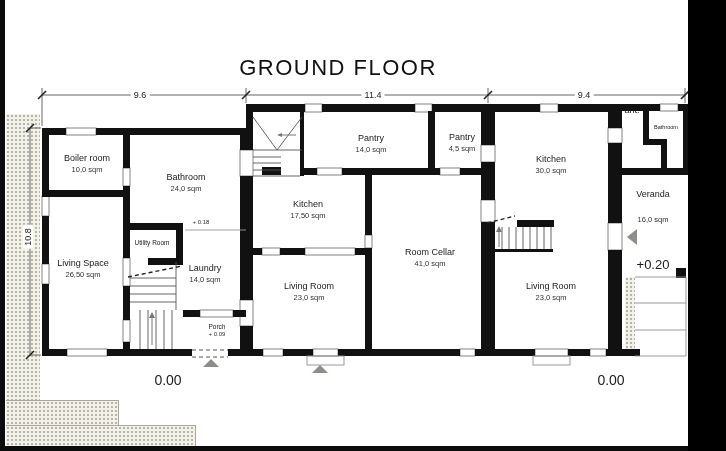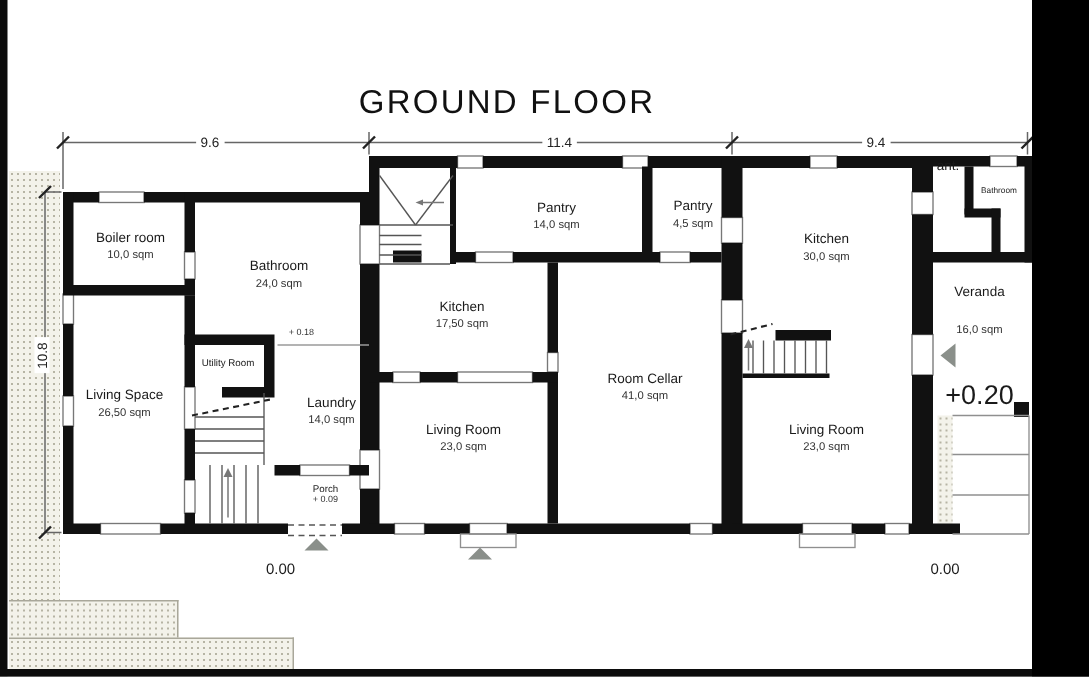--- a/index.html
+++ b/index.html
@@ -11,22 +11,22 @@
            background-size:4px 4px;}
   .stipple.stepped{border-top:1px solid #a9a79a;border-right:1px solid #a9a79a;}
   svg{position:absolute;left:0;top:0;}
   .lbl{position:absolute;transform:translate(-50%,-50%);text-align:center;
        display:flex;flex-direction:column;line-height:1.3;white-space:nowrap;}
   .rname{font-size:9px;}
   .rarea{font-size:7.5px;color:#333;}
   .tiny .rname{font-size:6.5px;}
   .tiny .rarea{font-size:6px;}
   .micro{font-size:5.5px;}
-  .lvl-big{position:absolute;transform:translate(-50%,-50%);font-size:10px;white-space:nowrap;margin-left:19px;}
-  .lvl-mid{position:absolute;transform:translate(-50%,-50%);font-size:18px;white-space:nowrap;}
+  .lvl-big{position:absolute;transform:translate(-50%,-50%);font-size:14px;white-space:nowrap;}
+  .lvl-mid{position:absolute;transform:translate(-50%,-50%);font-size:13px;white-space:nowrap;}
   .lvl-sm{position:absolute;transform:translate(-50%,-50%);font-size:6px;color:#333;white-space:nowrap;}
   .dim{position:absolute;transform:translate(-50%,-50%);font-size:9px;background:#fff;
        padding:0 3px;white-space:nowrap;color:#222;}
   .dim.vert-l{transform:translate(-50%,-50%) rotate(-90deg);}
   .dim.vert-r{transform:translate(-50%,-50%) rotate(-90deg);}
   #title{position:absolute;transform:translate(-50%,-50%);font-size:22px;letter-spacing:1.5px;color:#111;}
 </style>
 </head>
 <body>
 
@@ -245,21 +245,21 @@
     <span class="rarea">24,0 sqm</span>
   </div>
   <div class="lbl" style="left:83px;top:269px;">
     <span class="rname">Living Space</span>
     <span class="rarea">26,50 sqm</span>
   </div>
   <div class="lbl tiny" style="left:152px;top:243px;">
     <span class="rname">Utility Room</span>
   </div>
   <span class="lvl-sm" style="left:201px;top:222px;">+ 0.18</span>
-  <div class="lbl" style="left:221px;top:274px;">
+  <div class="lbl" style="left:205px;top:274px;">
     <span class="rname">Laundry</span>
     <span class="rarea">14,0 sqm</span>
   </div>
   <div class="lbl tiny" style="left:217px;top:331px;">
     <span class="rname">Porch</span>
     <span class="rarea">+ 0.09</span>
   </div>
   <div class="lbl" style="left:308px;top:210px;">
     <span class="rname">Kitchen</span>
     <span class="rarea">17,50 sqm</span>

